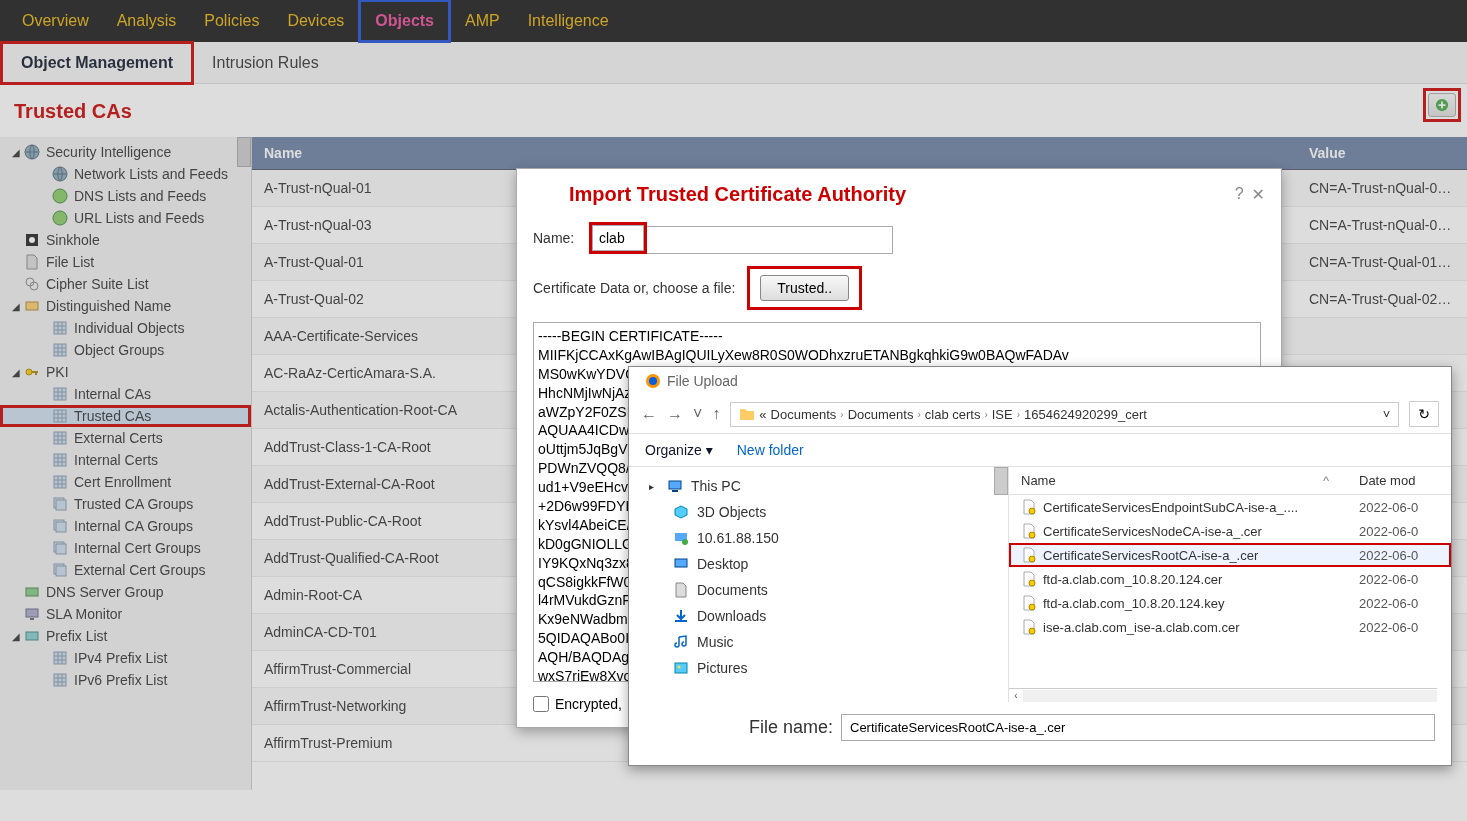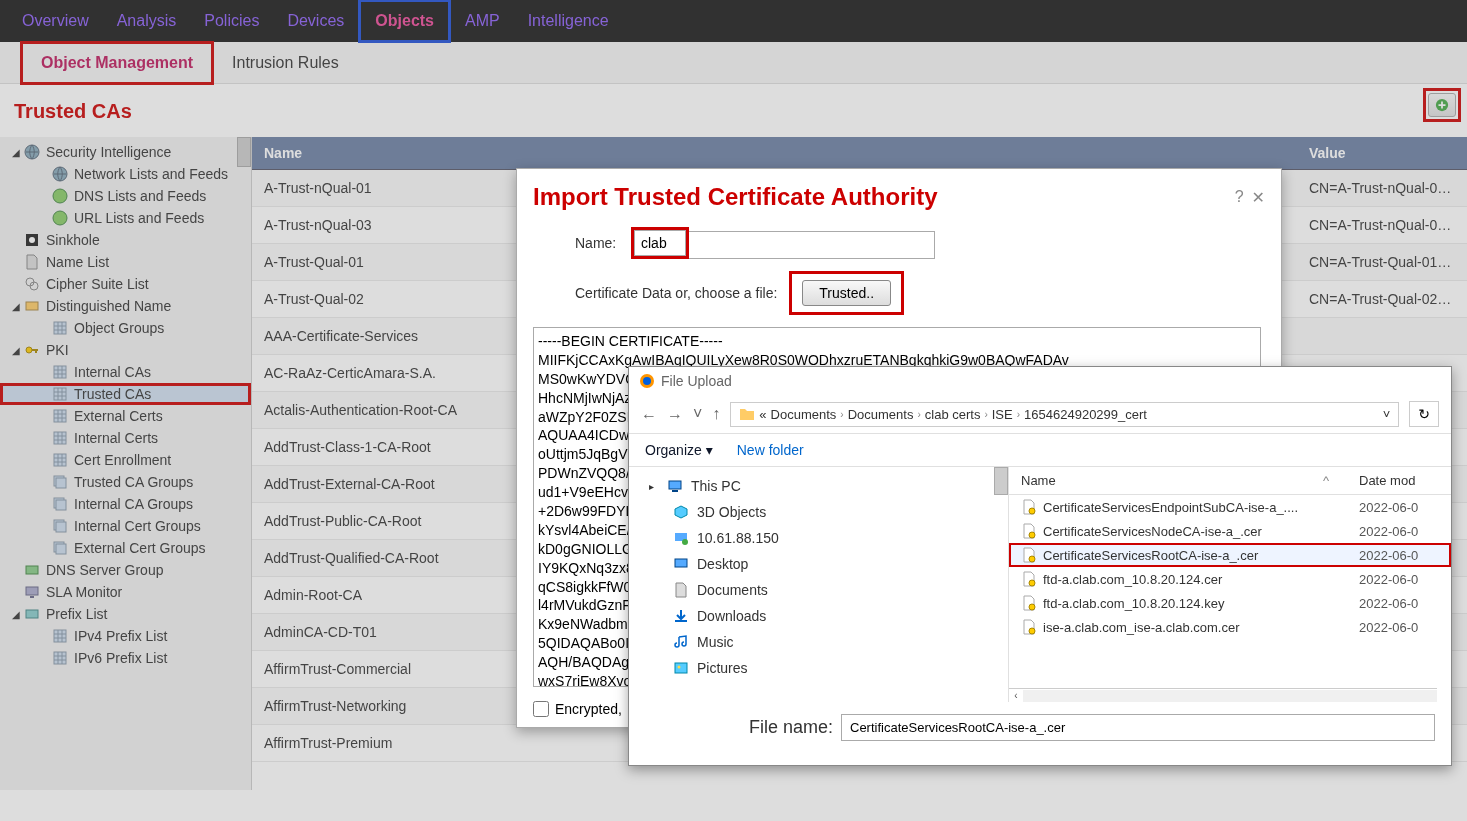--- a/index.html
+++ b/index.html
@@ -1,26 +1,26 @@
 <!DOCTYPE html>
 <html><head>
 <meta charset="utf-8">
 <style>
 * { margin: 0; padding: 0; box-sizing: border-box; font-family: Arial, sans-serif; }
 body { background: #fff; width: 1467px; height: 821px; overflow: hidden; position: relative; }
 
 
 .topnav { background: #1a1a1a; height: 42px; display: flex; align-items: center; padding: 0 8px; }
-.topnav-item { color: #8b5cf6; padding: 10px 14px; font-size: 16px; cursor: pointer; }
+.topnav-item { color: #eab308; padding: 10px 14px; font-size: 16px; cursor: pointer; }
 .topnav-item.highlighted { border: 3px solid #1d4ed8; color: #ec4899; font-weight: bold; }
 
 
 .subtabs { background: #f5f5f5; height: 42px; display: flex; align-items: center; border-bottom: 1px solid #ddd; }
 .subtab { padding: 10px 18px; font-size: 16px; cursor: pointer; color: #333; }
-.subtab.active { color: #be185d; font-weight: bold; margin-left: 20px; }
+.subtab.active { color: #0f172a; font-weight: bold; }
 .subtab.highlighted { border: 3px solid #c00; }
 
 
 .page-header { padding: 16px 14px 8px; }
 .page-title { color: #c00; font-size: 20px; font-weight: bold; margin-bottom: 6px; }
 .page-desc { color: #555; font-size: 13px; }
 
 
 .add-btn-wrap { position: absolute; top: 88px; right: 6px; border: 3px solid #c00; padding: 2px; }
 .add-btn { width: 28px; height: 24px; background: linear-gradient(#f8f8f8,#e0e0e0); border: 1px solid #aaa; border-radius: 3px; display: flex; align-items: center; justify-content: center; }
@@ -49,38 +49,38 @@
 .table-row { padding: 10px 12px; font-size: 14px; color: #333; border-bottom: 1px solid #e8e8e8; white-space: nowrap; overflow: hidden; text-overflow: ellipsis; }
 .table-row:nth-child(odd) { background: #f8f8f8; }
 .table-row:nth-child(even) { background: #fff; }
 
 
 .overlay { position: absolute; top: 0; left: 0; right: 0; bottom: 0; background: rgba(120,120,120,0.25); pointer-events: none; }
 
 
 .dialog { position: absolute; top: 168px; left: 516px; width: 766px; height: 560px; background: #fff; border: 1px solid #aaa; box-shadow: 0 4px 12px rgba(0,0,0,0.3); }
 .dialog-header { display: flex; align-items: center; justify-content: space-between; padding: 14px 16px 10px; }
-.dialog-title { color: #c00; font-size: 24px; font-weight: bold; }
+.dialog-title { color: #c00; font-size: 20px; font-weight: bold; margin-left: 36px; }
 .dialog-header-icons { display: flex; gap: 8px; color: #888; font-size: 16px; }
 .dialog-body { padding: 6px 16px; }
-.form-row { display: flex; align-items: center; margin-bottom: 12px; margin-left: 42px; }
+.form-row { display: flex; align-items: center; margin-bottom: 12px; }
 .form-label { width: 56px; font-size: 14px; color: #333; }
 .name-input-wrap { border: 3px solid #c00; display: inline-block; }
 .name-input { border: 1px solid #aaa; padding: 4px 6px; font-size: 14px; width: 52px; }
 .name-input-ext { border: 1px solid #aaa; border-left: none; padding: 4px 6px; width: 246px; height: 28px; display: inline-block; vertical-align: top; margin-top: 3px; }
 .cert-row-label { font-size: 14px; color: #333; margin-right: 12px; }
 .browse-wrap { border: 3px solid #c00; padding: 6px 10px; display: inline-block; }
 .browse-btn { background: linear-gradient(#f8f8f8,#ddd); border: 1px solid #888; border-radius: 3px; padding: 4px 16px; font-size: 14px; cursor: pointer; }
 .cert-textarea { width: 728px; height: 360px; border: 1px solid #aaa; font-family: Arial,sans-serif; font-size: 14px; padding: 4px; resize: none; overflow-y: scroll; line-height: 1.35; }
 .encrypted-row { margin-top: 10px; display: flex; align-items: center; gap: 6px; font-size: 14px; }
 .encrypted-row input[type=checkbox] { width: 16px; height: 16px; }
 
 
 .fileupload { position: absolute; top: 366px; left: 628px; width: 824px; height: 400px; background: #fff; border: 1px solid #888; box-shadow: 0 4px 12px rgba(0,0,0,0.35); }
-.fu-title { display: flex; align-items: center; gap: 6px; padding: 6px 10px; font-size: 14px; color: #666; }
+.fu-title { display: flex; align-items: center; gap: 6px; padding: 6px 16px; font-size: 14px; color: #666; }
 .fu-title svg { width: 16px; height: 16px; }
 .fu-nav { display: flex; align-items: center; gap: 10px; padding: 6px 12px; border-bottom: 1px solid #e0e0e0; }
 .fu-nav-btn { color: #666; font-size: 16px; cursor: pointer; }
 .fu-breadcrumb { flex: 1; display: flex; align-items: center; gap: 4px; border: 1px solid #ccc; padding: 4px 8px; font-size: 13px; color: #333; }
 .fu-bc-sep { color: #888; font-size: 10px; }
 .fu-bc-folder { width: 16px; height: 14px; }
 .fu-refresh { border: 1px solid #ccc; padding: 4px 8px; cursor: pointer; font-size: 14px; }
 .fu-toolbar { display: flex; align-items: center; gap: 24px; padding: 8px 16px; font-size: 14px; }
 .fu-toolbar .organize { color: #0f172a; cursor: pointer; }
 .fu-toolbar .newfolder { color: #0066cc; cursor: pointer; }
@@ -187,40 +187,49 @@
           </span>
           <span>Sinkhole</span>
         </div>
         <div class="tree-item lvl1">
           <span class="tree-arrow"></span>
           <span class="tree-icon">
             <svg viewBox="0 0 16 16">
               <path d="M3 1h7l3 3v11H3z" fill="#ddd" stroke="#888"></path>
             </svg>
           </span>
-          <span>Name List</span>
+          <span>File List</span>
         </div>
         <div class="tree-item lvl1">
           <span class="tree-arrow"></span>
           <span class="tree-icon">
             <svg viewBox="0 0 16 16">
               <circle cx="6" cy="6" r="4" fill="none" stroke="#888"></circle>
               <circle cx="10" cy="10" r="4" fill="none" stroke="#888"></circle>
             </svg>
           </span>
           <span>Cipher Suite List</span>
         </div>
         <div class="tree-item lvl1">
           <span class="tree-arrow">◢</span>
           <span class="tree-icon">
             <svg viewBox="0 0 16 16">
               <rect x="2" y="4" width="12" height="8" fill="#fc6" stroke="#a84"></rect>
             </svg>
           </span>
           <span>Distinguished Name</span>
+        </div>
+        <div class="tree-item lvl2">
+          <span class="tree-icon">
+            <svg viewBox="0 0 16 16">
+              <rect x="2" y="2" width="12" height="12" fill="#cde" stroke="#89a"></rect>
+              <path d="M2 6h12M2 10h12M6 2v12M10 2v12" stroke="#89a"></path>
+            </svg>
+          </span>
+          <span>Individual Objects</span>
         </div>
         <div class="tree-item lvl2">
           <span class="tree-icon">
             <svg viewBox="0 0 16 16">
               <rect x="2" y="2" width="12" height="12" fill="#cde" stroke="#89a"></rect>
               <path d="M2 6h12M2 10h12M6 2v12M10 2v12" stroke="#89a"></path>
             </svg>
           </span>
           <span>Object Groups</span>
         </div>

